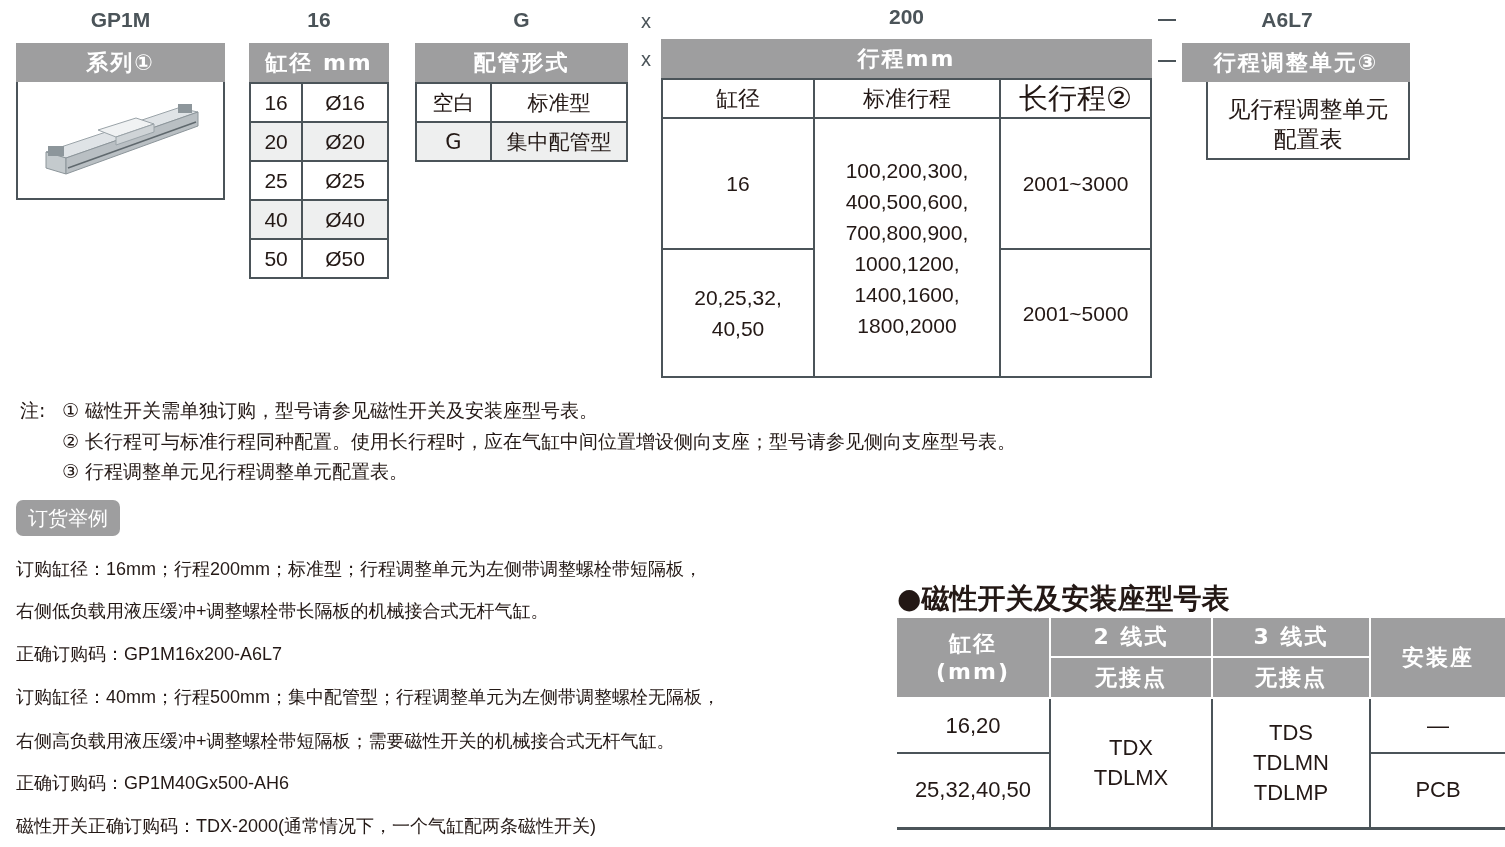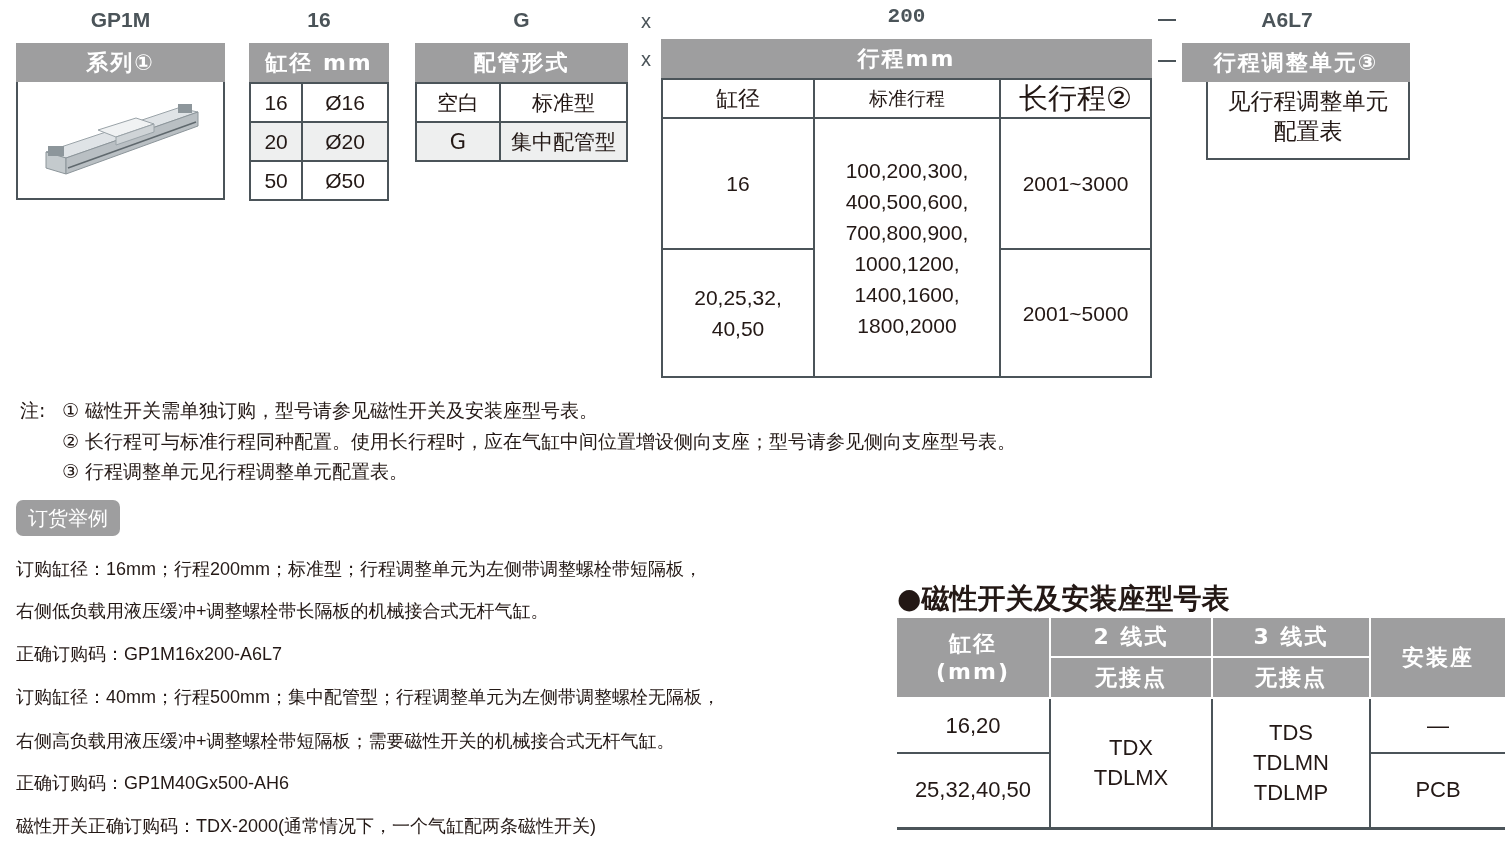--- a/index.html
+++ b/index.html
@@ -34,21 +34,21 @@
 
   
   #stroke { left: 661px; top: 39px; width: 491px; }
   #stroke .hdr { height: 39px; line-height: 39px; }
   #stroke table { width: 491px; border: 2px solid #4b5459; border-top: none; }
   #stroke td { border: 2px solid #4b5459; font-family: "Liberation Sans", sans-serif; line-height: 31px; }
 
   
   #adjust { left: 1182px; top: 43px; width: 228px; }
   #adjust .hdr { height: 39px; line-height: 39px; }
-  #adjust .body { height: 78px; border: 2px solid #4b5459; border-top: none; text-align: center; font-size: 23px; line-height: 30px; padding-top: 4px; margin-left: 24px; }
+  #adjust .body { height: 78px; border: 2px solid #4b5459; border-top: none; text-align: center; font-size: 23px; line-height: 30px; padding-top: 12px; margin-left: 24px; }
 
   .note { position: absolute; font-size: 19px; color: #231815; white-space: nowrap; }
   .badge { position: absolute; left: 16px; top: 500px; width: 104px; height: 36px; background: #9e9e9f; color: #fff; border-radius: 7px; font-size: 20px; line-height: 36px; text-align: center; }
   .ex { position: absolute; left: 16px; font-size: 18px; color: #231815; white-space: nowrap; font-family: "Liberation Sans", "DejaVu Sans", sans-serif; }
 
   
   #sw-title { position: absolute; left: 897px; top: 580px; font-size: 28px; font-weight: bold; color: #231815; white-space: nowrap; }
   #sw { position: absolute; left: 897px; top: 618px; width: 608px; }
   #sw table { width: 608px; }
   #sw th { background: #9e9e9f; color: #fff; font-weight: bold; font-size: 22px; letter-spacing: 2px; text-align: center; border: 2px solid #ffffff; border-top: none; }
@@ -61,21 +61,21 @@
   #sw tbody { border-bottom: 3px solid #4b5459; }
 </style>
 </head>
 <body>
 
 <div class="code-label" style="left:16px;top:8px;width:209px;">GP1M</div>
 <div class="code-label" style="left:249px;top:8px;width:140px;">16</div>
 <div class="code-label" style="left:415px;top:8px;width:213px;">G</div>
 <div class="sep" style="left:641px;top:10px;">x</div>
 <div class="sep" style="left:641px;top:48px;">x</div>
-<div class="code-label" style="left:661px;top:5px;width:491px;font-family:Liberation Mono, monospace;">200</div>
+<div class="code-label" style="left:661px;top:5px;width:491px;">200</div>
 <div class="dash" style="left:1158px;top:19px;"></div>
 <div class="dash" style="left:1158px;top:60px;"></div>
 <div class="code-label" style="left:1182px;top:8px;width:210px;">A6L7</div>
 
 <div id="series" class="abs">
   <div class="hdr">系列①</div>
   <div class="img">
     <svg width="205" height="116" viewBox="0 0 205 116">
       <polygon points="28,70 160,26 180,30 48,76" fill="#dfe3e6" stroke="#9aa3a8" stroke-width="1"></polygon>
       <polygon points="28,70 48,76 48,92 28,86" fill="#c4cacd" stroke="#8c959a" stroke-width="1"></polygon>
@@ -95,50 +95,58 @@
     <tbody>
         <tr>
           <td>16</td>
           <td>Ø16</td>
         </tr>
     <tr>
           <td>20</td>
           <td>Ø20</td>
         </tr>
     <tr>
+          <td>25</td>
+          <td>Ø25</td>
+        </tr>
+    <tr>
+          <td>40</td>
+          <td>Ø40</td>
+        </tr>
+    <tr>
           <td>50</td>
           <td>Ø50</td>
         </tr>
   </tbody>
     </table>
 </div>
 
 <div id="piping" class="abs">
   <div class="hdr">配管形式</div>
   <table>
     <tbody>
         <tr>
-          <td style="width:84px">空白</td>
+          <td style="width:75px">空白</td>
           <td>标准型</td>
         </tr>
     <tr>
           <td>G</td>
           <td>集中配管型</td>
         </tr>
   </tbody>
     </table>
 </div>
 
 <div id="stroke" class="abs">
   <div class="hdr">行程mm</div>
   <table>
     <tbody>
         <tr>
       <td style="width:152px;height:39px;font-family:'DejaVu Sans',sans-serif;font-size:22px;">缸径</td>
-      <td style="width:186px;font-family:'DejaVu Sans',sans-serif;font-size:19px;">标准行程</td>
+      <td style="width:186px;font-family:'DejaVu Sans',sans-serif;font-size:22px;">标准行程</td>
       <td style="font-family:'DejaVu Sans',sans-serif;font-size:29px;">长行程②</td>
     </tr>
     <tr>
       <td style="height:131px">16</td>
       <td rowspan="2">
         <div>100,200,300,</div>
         <div>400,500,600,</div>
         <div>700,800,900,</div>
         <div>1000,1200,</div>
         <div>1400,1600,</div>

